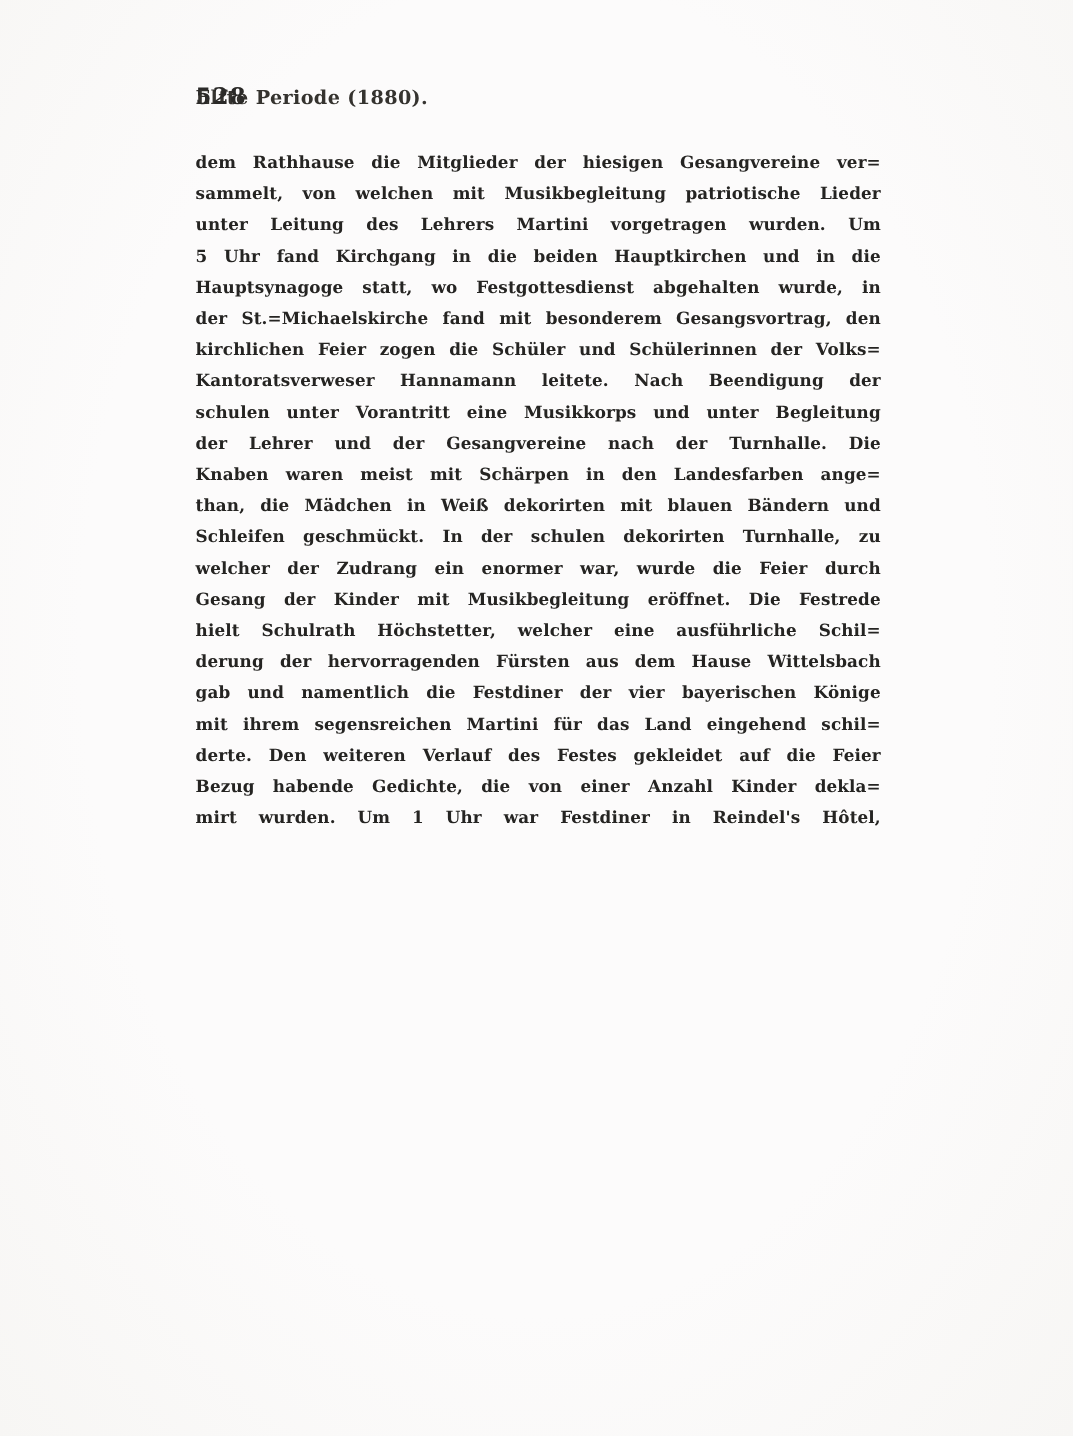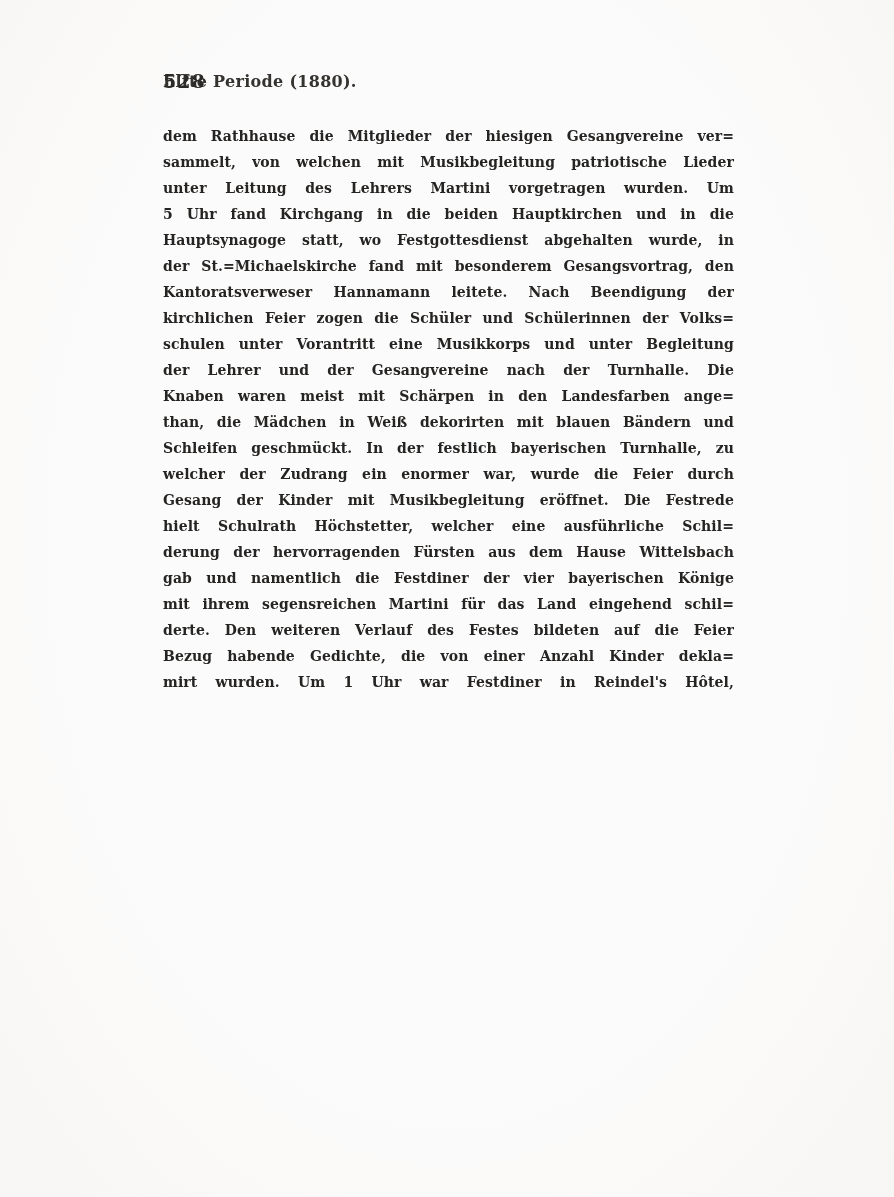--- a/index.html
+++ b/index.html
@@ -73,31 +73,31 @@
       <span class="page-number">528</span>
       <span class="running-header">Elfte Periode (1880).</span>
     </div>
     <div class="body-text">
         <div class="line">dem Rathhause die Mitglieder der hiesigen Gesangvereine ver=</div>
         <div class="line">sammelt, von welchen mit Musikbegleitung patriotische Lieder</div>
         <div class="line">unter Leitung des Lehrers Martini vorgetragen wurden. Um</div>
         <div class="line">5 Uhr fand Kirchgang in die beiden Hauptkirchen und in die</div>
         <div class="line">Hauptsynagoge statt, wo Festgottesdienst abgehalten wurde, in</div>
         <div class="line">der St.=Michaelskirche fand mit besonderem Gesangsvortrag, den</div>
+        <div class="line">kirchlichen Feier zogen die Schüler und Schülerinnen der Volks=</div>
         <div class="line">Kantoratsverweser Hannamann leitete. Nach Beendigung der</div>
-        <div class="line">kirchlichen Feier zogen die Schüler und Schülerinnen der Volks=</div>
         <div class="line">schulen unter Vorantritt eine Musikkorps und unter Begleitung</div>
         <div class="line">der Lehrer und der Gesangvereine nach der Turnhalle. Die</div>
         <div class="line">Knaben waren meist mit Schärpen in den Landesfarben ange=</div>
         <div class="line">than, die Mädchen in Weiß dekorirten mit blauen Bändern und</div>
-        <div class="line">Schleifen geschmückt. In der festlich bayerischen Turnhalle, zu</div>
+        <div class="line">Schleifen geschmückt. In der schulen dekorirten Turnhalle, zu</div>
         <div class="line">welcher der Zudrang ein enormer war, wurde die Feier durch</div>
         <div class="line">Gesang der Kinder mit Musikbegleitung eröffnet. Die Festrede</div>
         <div class="line">hielt Schulrath Höchstetter, welcher eine ausführliche Schil=</div>
         <div class="line">derung der hervorragenden Fürsten aus dem Hause Wittelsbach</div>
         <div class="line">gab und namentlich die Festdiner der vier bayerischen Könige</div>
         <div class="line">mit ihrem segensreichen Martini für das Land eingehend schil=</div>
-        <div class="line">derte. Den weiteren Verlauf des Festes bildeten auf die Feier</div>
+        <div class="line">derte. Den weiteren Verlauf des Festes gekleidet auf die Feier</div>
         <div class="line">Bezug habende Gedichte, die von einer Anzahl Kinder dekla=</div>
         <div class="line">mirt wurden. Um 1 Uhr war Festdiner in Reindel's Hôtel,</div>
       </div>
   </div>
 </div>
 
 </body></html>

